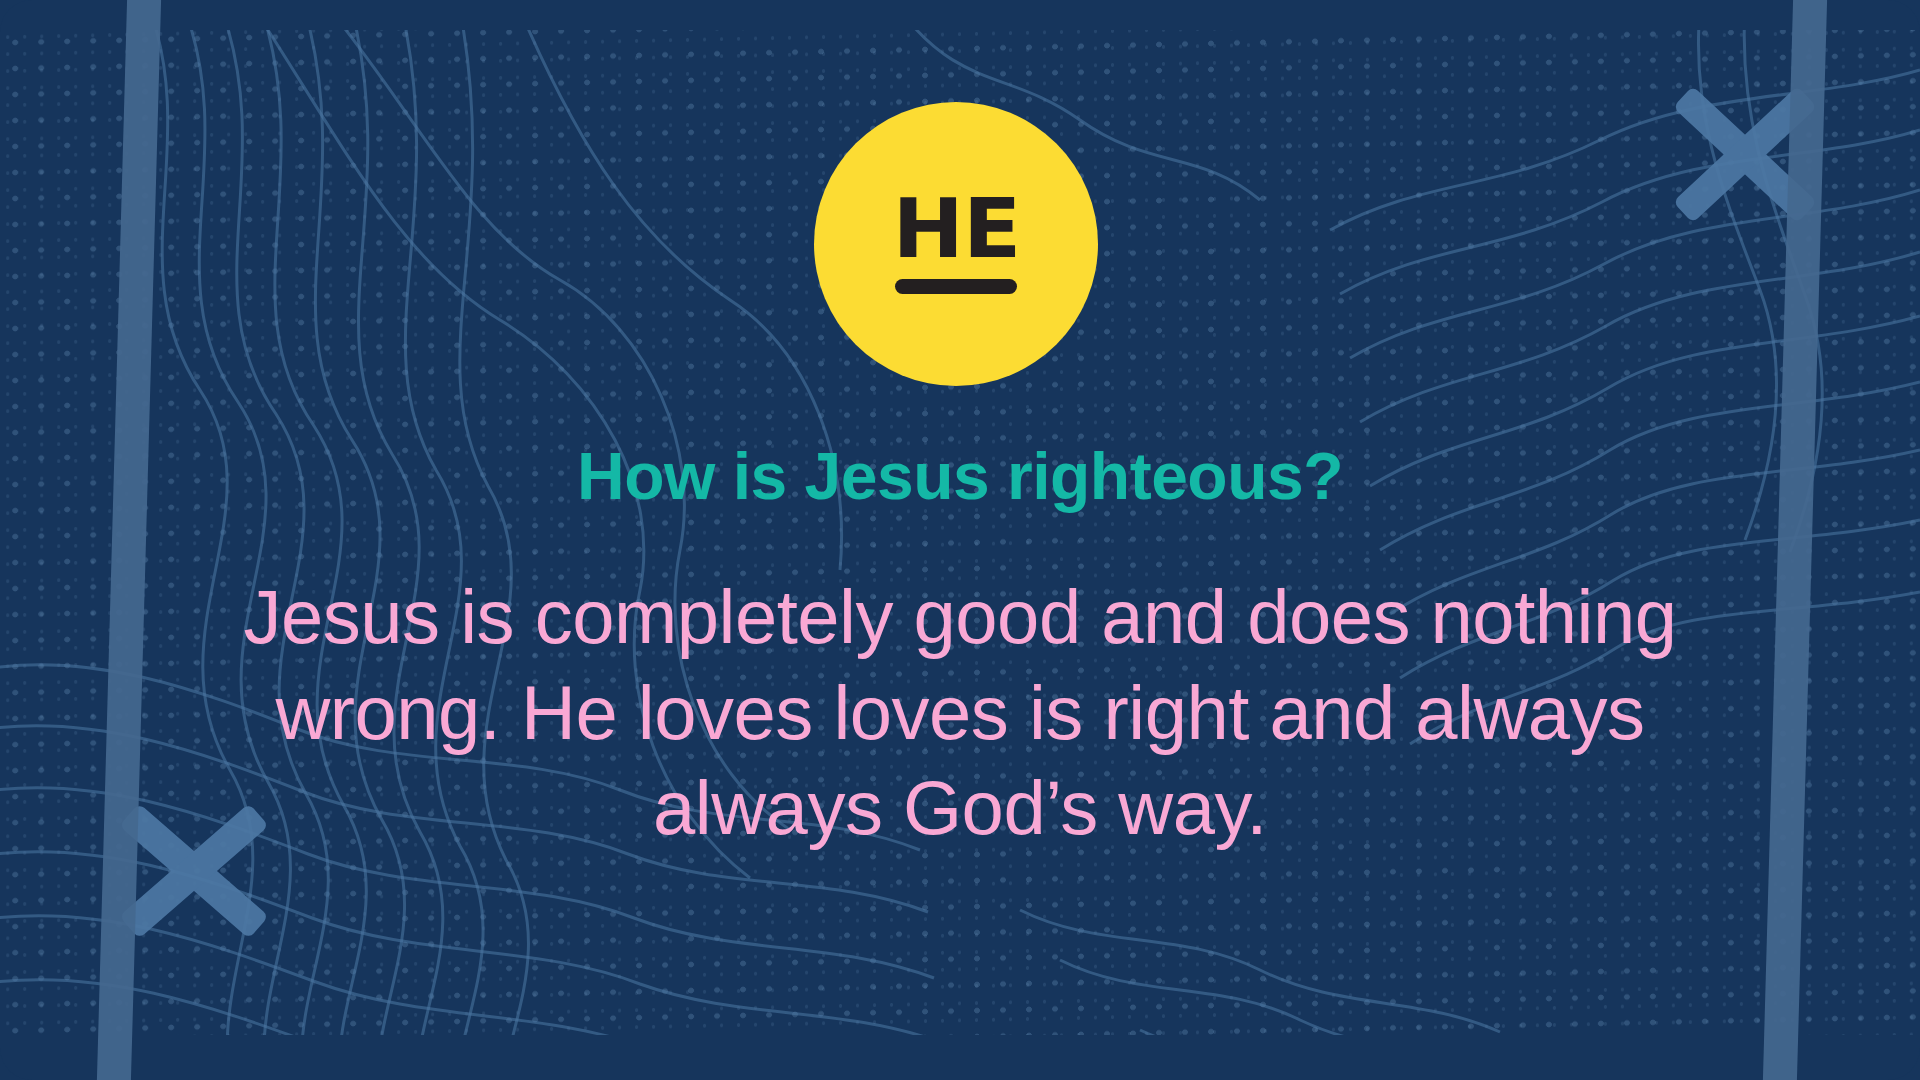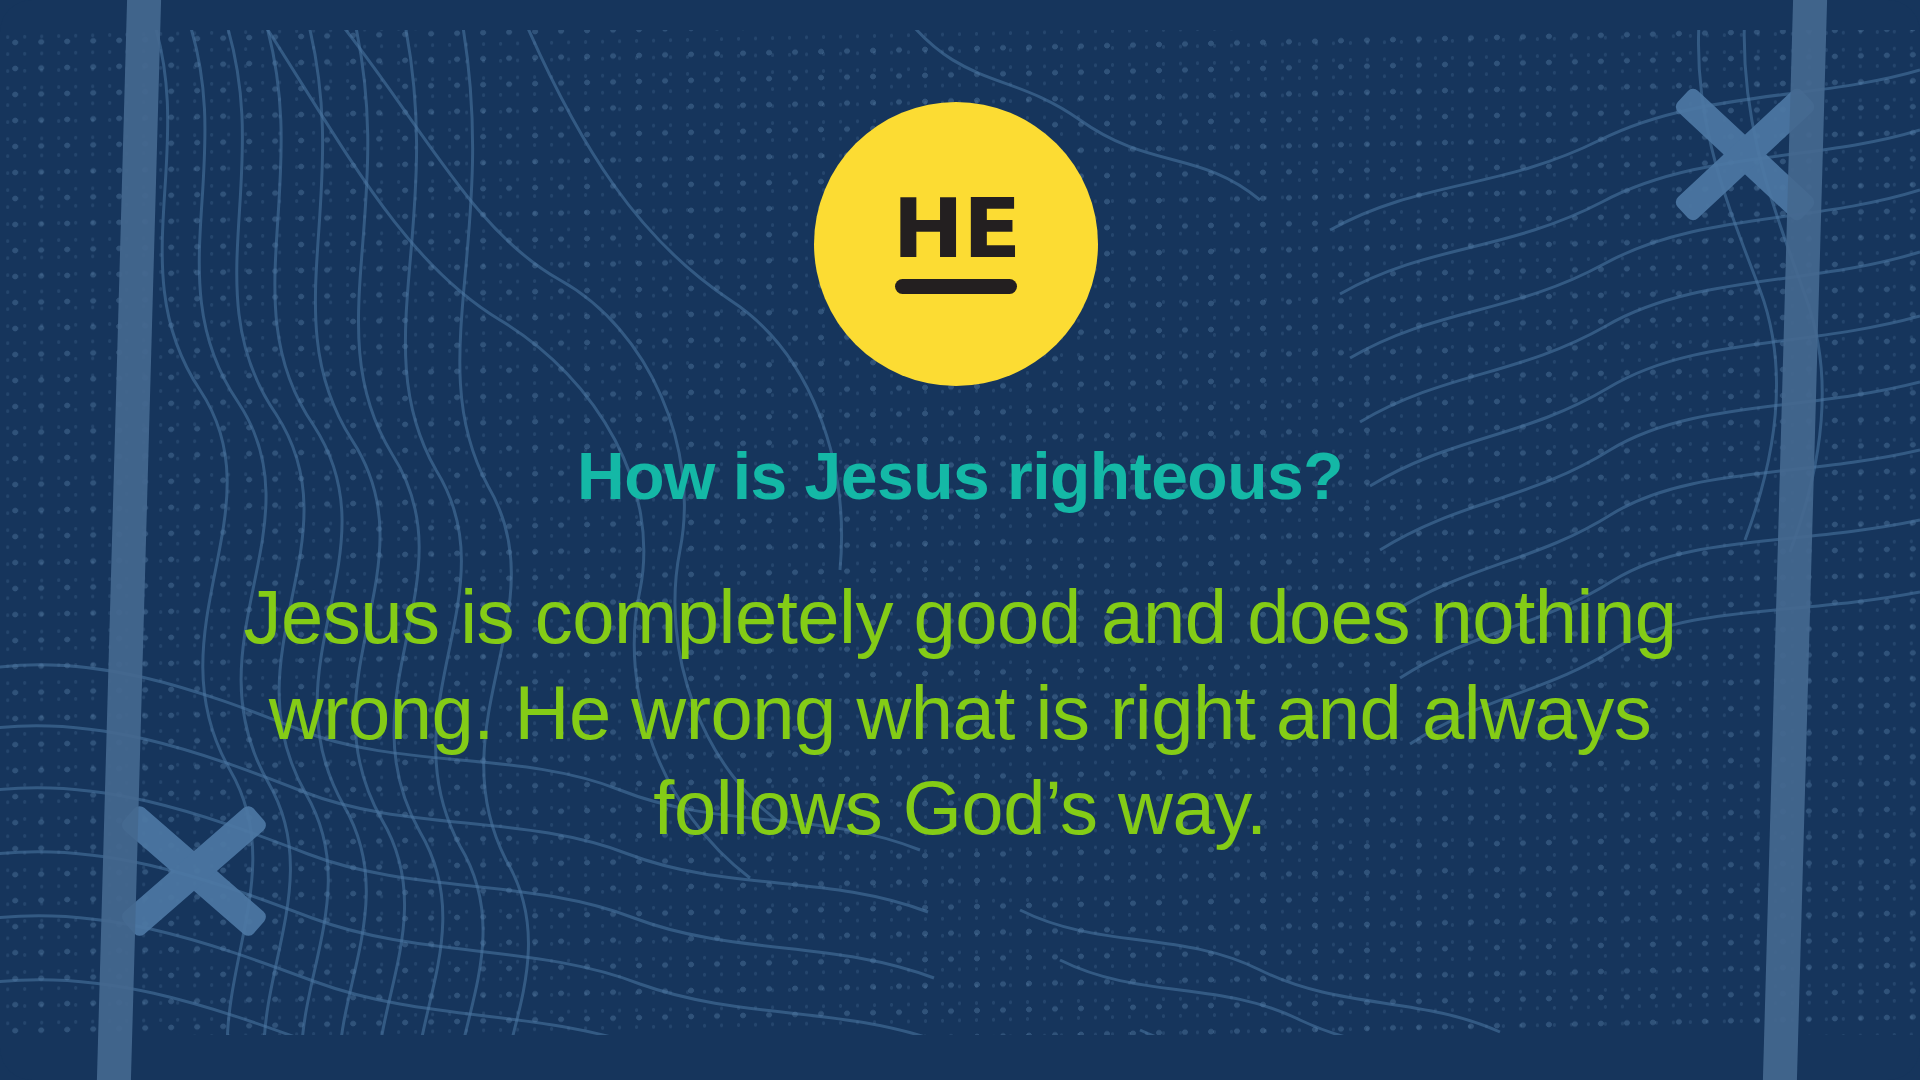--- a/index.html
+++ b/index.html
@@ -90,21 +90,21 @@
   }
 
   .headline{
     margin-top:46px;
     color:#14b8a6;font-weight:700;
     font-size:66px;line-height:1.04;letter-spacing:-.5px;
     text-align:center;white-space:nowrap;
   }
   .body-copy{
     margin-top:14px;width:1720px;
-    color:#84cc16;font-weight:400;
+    color:#f9a8d4;font-weight:400;
     font-size:76px;line-height:1.26;letter-spacing:-.5px;
     text-align:center;
   }
   .body-copy .ln{display:block;white-space:nowrap;}
 </style>
 </head>
 <body>
 
 <div id="slide">
 
@@ -185,18 +185,18 @@
       <div class="glyphwrap">
         <div class="he">HE</div>
         <div class="underbar"></div>
       </div>
     </div>
 
     <h1 class="headline">How is Jesus righteous?</h1>
 
     <div class="body-copy">
       <span class="ln">Jesus is completely good and does nothing</span>
-      <span class="ln">wrong. He wrong what is right and always</span>
-      <span class="ln">follows God’s way.</span>
+      <span class="ln">wrong. He loves loves is right and always</span>
+      <span class="ln">always God’s way.</span>
     </div>
 
   </div>
 </div>
 
 </body></html>

